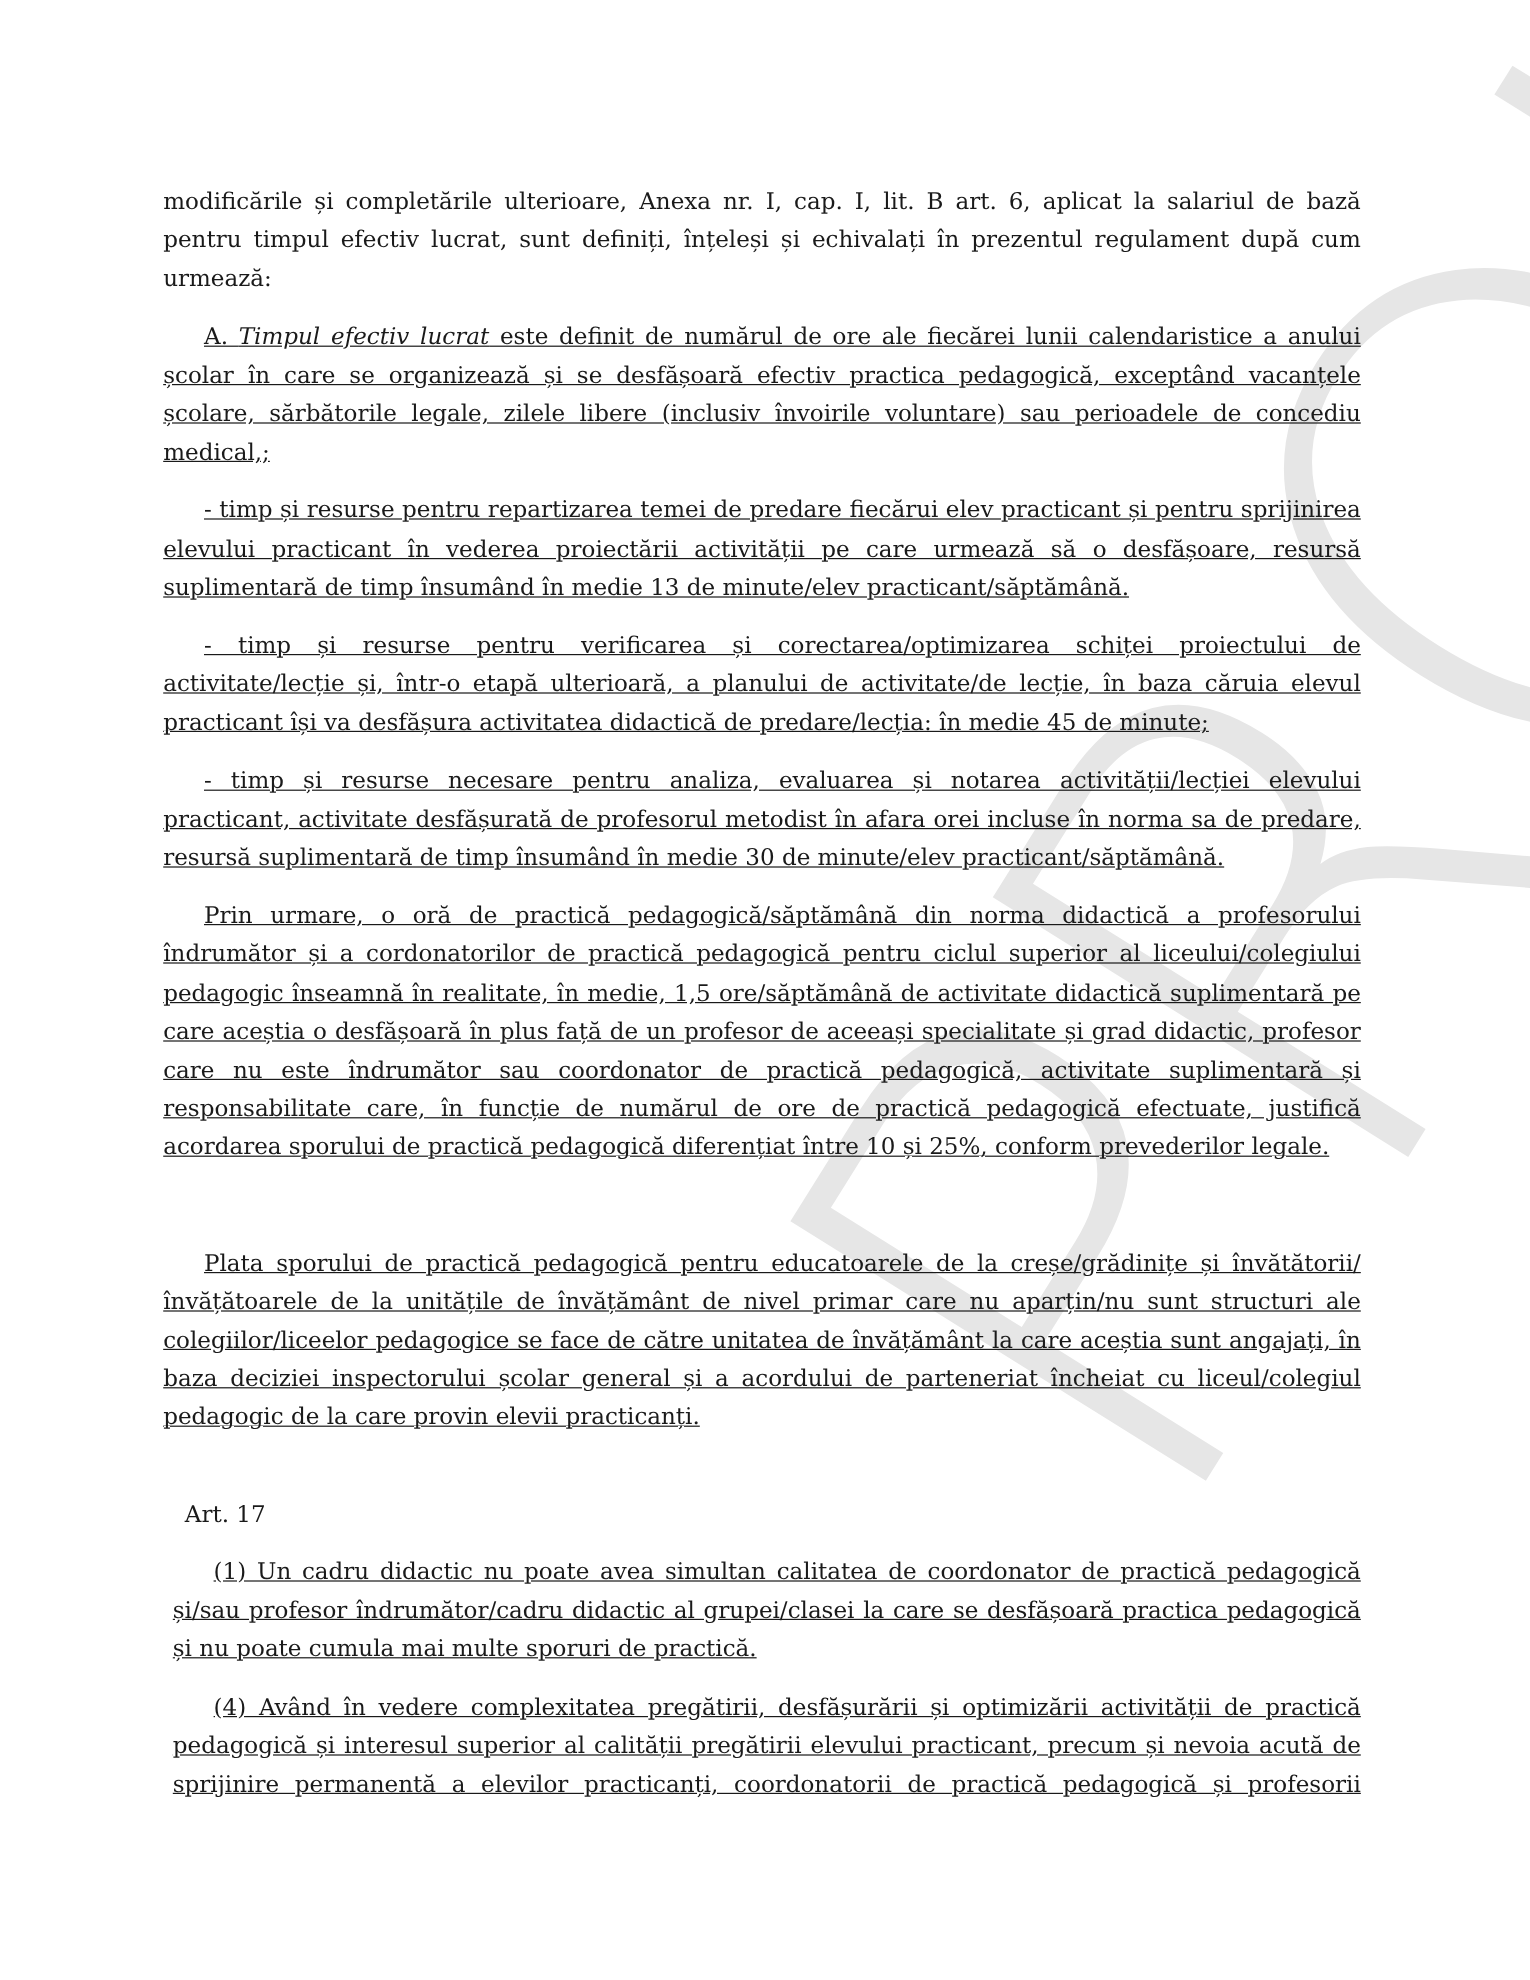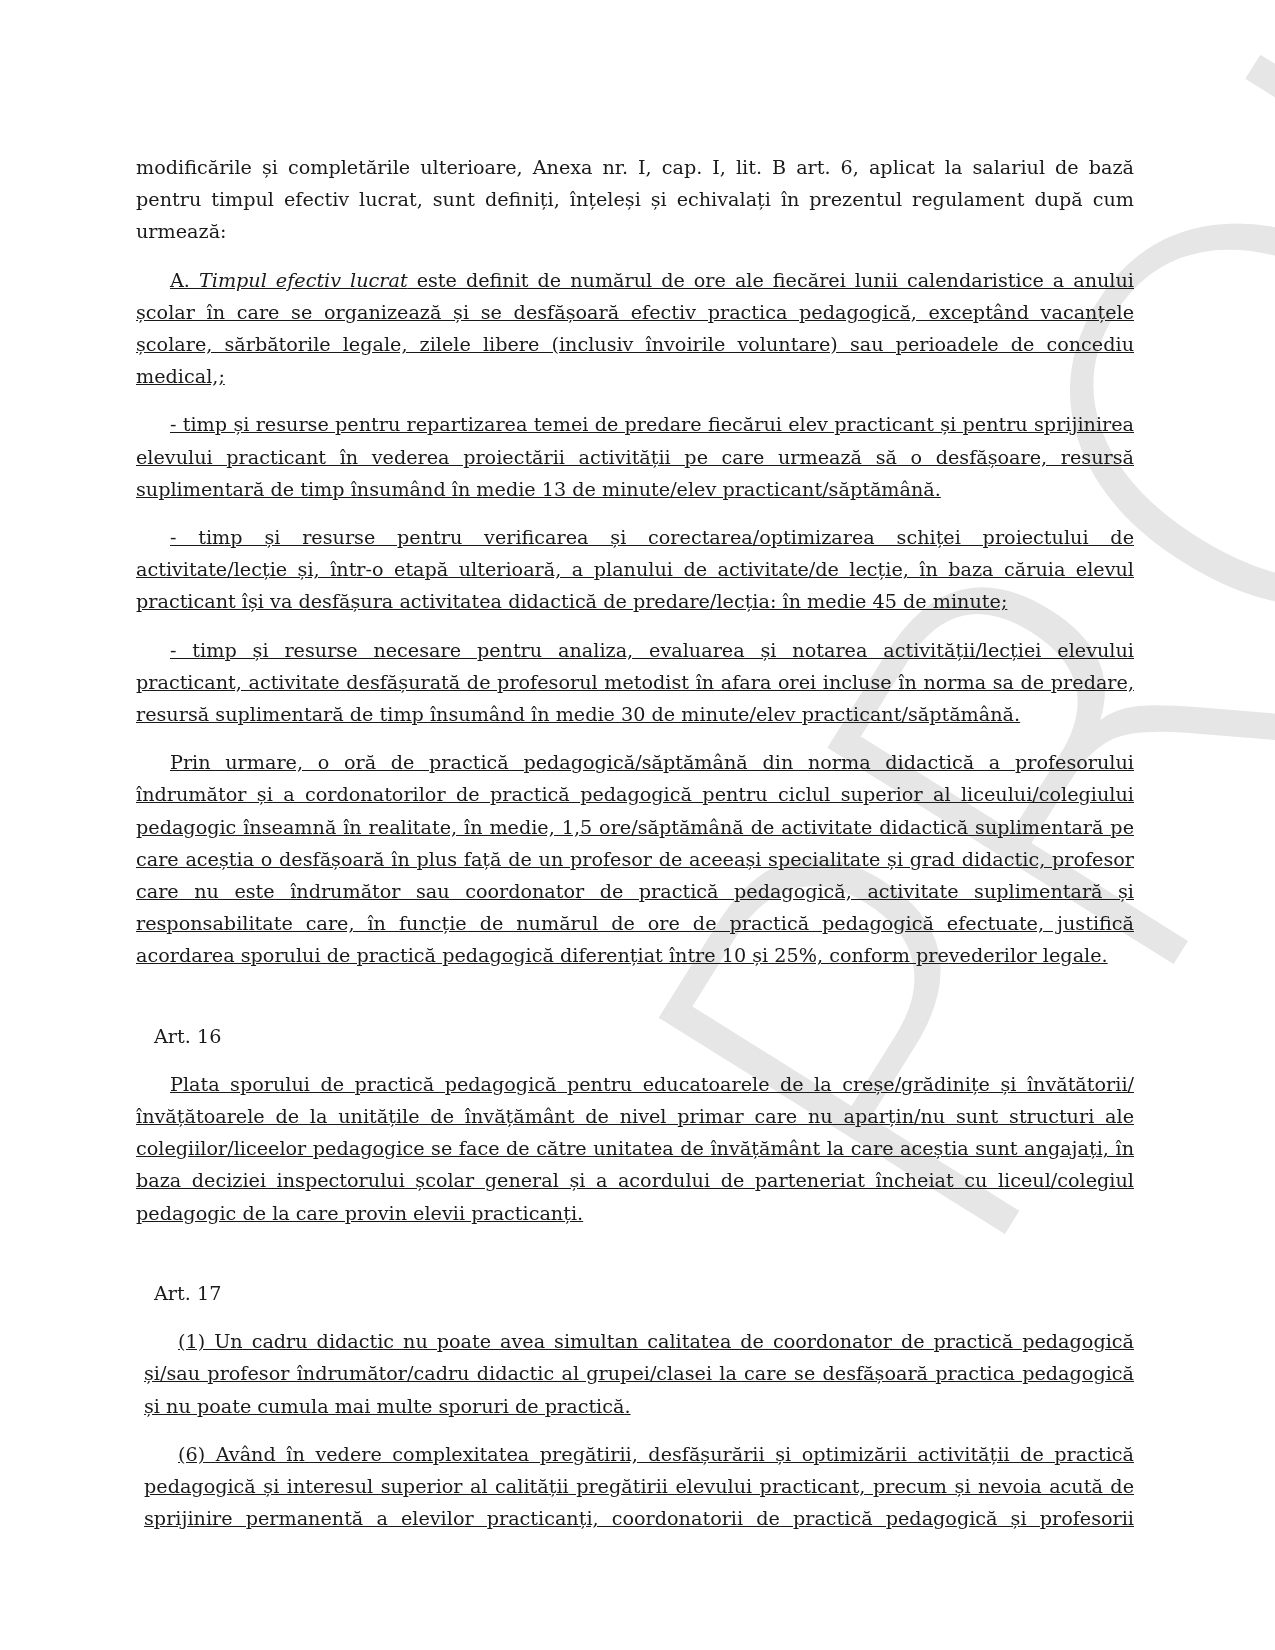--- a/index.html
+++ b/index.html
@@ -76,22 +76,21 @@
 
 
   <p class="p ind">- timp și resurse pentru repartizarea temei de predare fiecărui elev practicant și pentru sprijinirea elevului practicant în vederea proiectării activității pe care urmează să o desfășoare, resursă suplimentară de timp însumând în medie 13 de minute/elev practicant/săptămână.</p>
   <p class="p ind">- timp și resurse pentru verificarea și corectarea/optimizarea schiței proiectului de activitate/lecție și, într-o etapă ulterioară, a planului de activitate/de lecție, în baza căruia elevul practicant își va desfășura activitatea didactică de predare/lecția: în medie 45 de minute;</p>
   <p class="p ind">- timp și resurse necesare pentru analiza, evaluarea și notarea activității/lecției elevului practicant, activitate desfășurată de profesorul metodist în afara orei incluse în norma sa de predare, resursă suplimentară de timp însumând în medie 30 de minute/elev practicant/săptămână.</p>
 
   <p class="p ind">Prin urmare, o oră de practică pedagogică/săptămână din norma didactică a profesorului îndrumător și a cordonatorilor de practică pedagogică pentru ciclul superior al liceului/colegiului pedagogic înseamnă în realitate, în medie, 1,5 ore/săptămână de activitate didactică suplimentară pe care aceștia o desfășoară în plus față de un profesor de aceeași specialitate și grad didactic, profesor care nu este îndrumător sau coordonator de practică pedagogică, activitate suplimentară și responsabilitate care, în funcție de numărul de ore de practică pedagogică efectuate, justifică acordarea sporului de practică pedagogică diferențiat între 10 și 25%, conform prevederilor legale.</p>
 
   <div class="gap"></div>
 
-  <p class="art-title">Art. 16</p>
   <p class="p ind">Plata sporului de practică pedagogică pentru educatoarele de la creșe/grădinițe și învătătorii/învățătoarele de la unitățile de învățământ de nivel primar care nu aparțin/nu sunt structuri ale colegiilor/liceelor pedagogice se face de către unitatea de învățământ la care aceștia sunt angajați, în baza deciziei inspectorului școlar general și a acordului de parteneriat încheiat cu liceul/colegiul pedagogic de la care provin elevii practicanți.</p>
 
   <div class="gap"></div>
 
   <p class="art-title">Art. 17</p>
   <p class="p ind sub">(1) Un cadru didactic nu poate avea simultan calitatea de coordonator de practică pedagogică și/sau profesor îndrumător/cadru didactic al grupei/clasei la care se desfășoară practica pedagogică și nu poate cumula mai multe sporuri de practică.</p>
-  <p class="p ind sub" style="text-align-last: justify;">(6) Având în vedere complexitatea pregătirii, desfășurării și optimizării activității de practică pedagogică și interesul superior al calității pregătirii elevului practicant, precum și nevoia acută de sprijinire permanentă a elevilor practicanți, coordonatorii de practică pedagogică și profesorii</p>
+  <p class="p ind sub" style="text-align-last: justify;">(4) Având în vedere complexitatea pregătirii, desfășurării și optimizării activității de practică pedagogică și interesul superior al calității pregătirii elevului practicant, precum și nevoia acută de sprijinire permanentă a elevilor practicanți, coordonatorii de practică pedagogică și profesorii</p>
 
 </div>
 
 </body></html>

